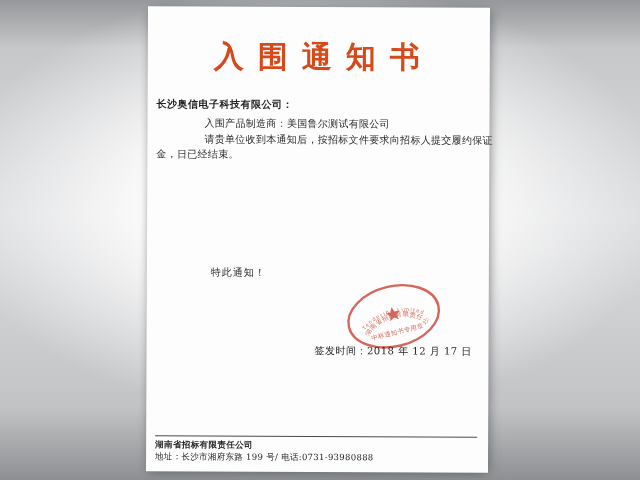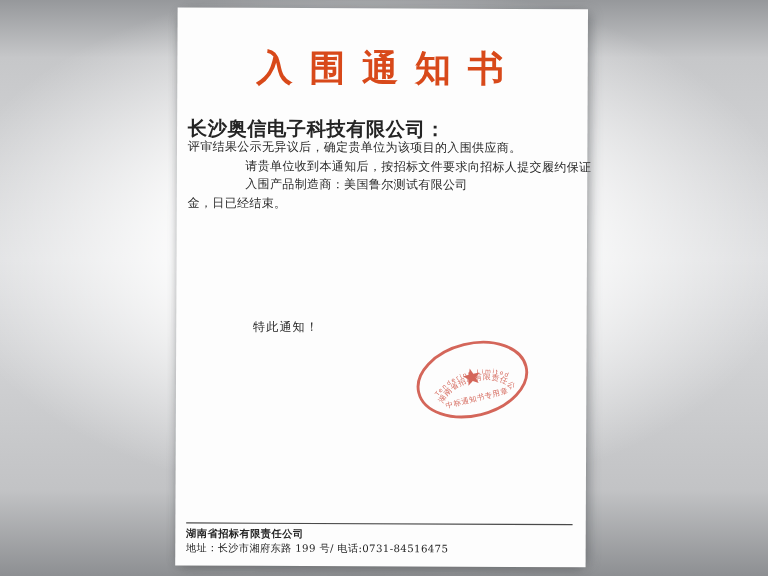--- a/index.html
+++ b/index.html
@@ -16,21 +16,21 @@
     transform:rotate(.25deg);
     box-shadow:6px 0 10px -3px rgba(90,95,100,.45), -3px 0 8px -4px rgba(90,95,100,.35), 0 4px 10px -3px rgba(60,60,60,.4);
     color:#242424;
   }
   .doc-title{
     position:absolute;left:0;top:30px;width:100%;text-align:center;
     font-size:30px;font-weight:bold;letter-spacing:14px;text-indent:10px;
     white-space:nowrap;
   }
   .recipient{
-    position:absolute;left:9px;top:91px;font-size:16px;font-weight:bold;letter-spacing:.5px;
+    position:absolute;left:9px;top:91px;font-size:10px;font-weight:bold;letter-spacing:.5px;
   }
   .body-block{
     position:absolute;left:9px;top:109px;width:320px;font-size:10px;color:#2a2a2a;
   }
   .body-line{height:15.5px;line-height:15.5px;white-space:nowrap;letter-spacing:.3px;}
   .body-line.indent{padding-left:48px;}
   .closing{
     position:absolute;left:64px;top:259px;font-size:10px;font-weight:normal;letter-spacing:1px;
   }
   .agency{
@@ -57,23 +57,22 @@
 <body>
 
 <div class="stage">
   <div class="paper">
 
     <div class="doc-title" style="color:#d8491a">入围通知书</div>
 
     <div class="recipient">长沙奥信电子科技有限公司：</div>
 
     <div class="body-block">
-      <div class="body-line">评审结果公示无异议后，确定贵单位为该项目的入围供应商。</div>
+      <div class="body-line indent">入围产品制造商：美国鲁尔测试有限公司</div>
       <div class="body-line indent">请贵单位收到本通知后，按招标文件要求向招标人提交履约保证</div>
-      <div class="body-line indent">入围产品制造商：美国鲁尔测试有限公司</div>
       <div class="body-line">金，日已经结束。</div>
     </div>
 
     <div class="closing">特此通知！</div>
 
 
     <svg class="seal" viewBox="0 0 100 68">
       <ellipse cx="50" cy="34" rx="46" ry="30" fill="none" stroke="#cf5244" stroke-width="2.4"></ellipse>
       <defs>
         <path id="arc-en" d="M 16 44 A 38 25 0 0 1 84 44"></path>
@@ -82,19 +81,20 @@
       <text font-size="5" fill="#cf5244" letter-spacing="1.2" font-family="DejaVu Sans, sans-serif">
         <textPath href="#arc-en" startOffset="6%">Tendering Limited</textPath>
       </text>
       <text font-size="6.4" fill="#cf5244" letter-spacing=".4" font-family="DejaVu Sans, sans-serif">
         <textPath href="#arc-cn" startOffset="1%">湖南省招标有限责任公司</textPath>
       </text>
       <polygon fill="#cf5244" points="50,24.5 51.9,29.4 57.1,29.7 53,33 54.4,38.1 50,35.2 45.6,38.1 47,33 42.9,29.7 48.1,29.4"></polygon>
       <text x="50" y="52" text-anchor="middle" font-size="6.2" fill="#cf5244" letter-spacing=".5" font-family="DejaVu Sans, sans-serif">中标通知书专用章</text>
     </svg>
 
+    <div class="issue-date">签发时间：2018 年 12 月 17 日</div>
 
     <div class="footer-rule"></div>
     <div class="footer-company">湖南省招标有限责任公司</div>
-    <div class="footer-address">地址：长沙市湘府东路 199 号/ 电话:0731-84516475</div>
+    <div class="footer-address">地址：长沙市湘府东路 199 号/ 电话:0731-93980888</div>
 
   </div>
 </div>
 
 </body></html>

